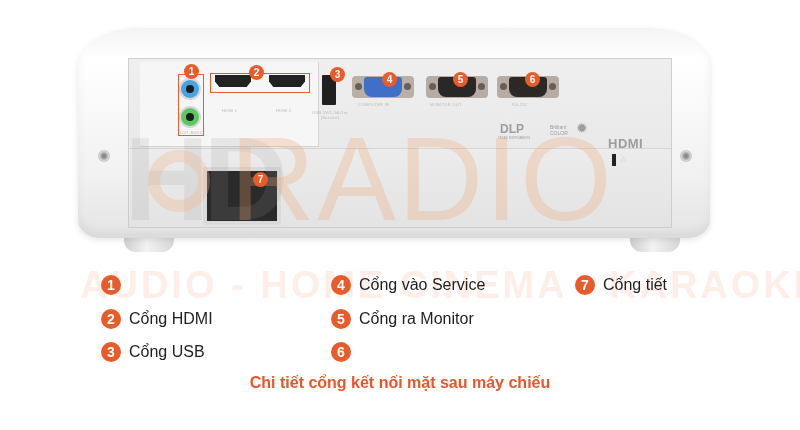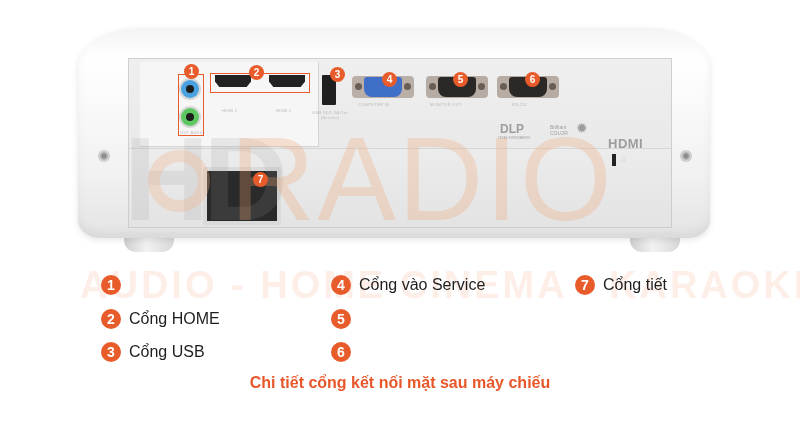--- a/index.html
+++ b/index.html
@@ -170,33 +170,34 @@
 </div>
 
 <div class="wm-sub">AUDIO - HOME CINEMA - KARAOKE</div>
 
 <div>
   <div class="legend-item" style="left:101px; top:274px;">
     <span class="badge">1</span>
   </div>
   <div class="legend-item" style="left:101px; top:308px;">
     <span class="badge">2</span>
-    <span class="legend-text">Cổng HOME</span>
+    <span class="legend-text">Cổng HDMI</span>
   </div>
   <div class="legend-item" style="left:101px; top:341px;">
     <span class="badge">3</span>
     <span class="legend-text">Cổng USB</span>
   </div>
 
   <div class="legend-item" style="left:331px; top:274px;">
     <span class="badge">4</span>
     <span class="legend-text">Cổng vào Service</span>
   </div>
   <div class="legend-item" style="left:331px; top:308px;">
     <span class="badge">5</span>
+    <span class="legend-text">Cổng ra Monitor</span>
   </div>
   <div class="legend-item" style="left:331px; top:341px;">
     <span class="badge">6</span>
   </div>
 
   <div class="legend-item" style="left:575px; top:274px;">
     <span class="badge">7</span>
     <span class="legend-text">Cổng tiết</span>
   </div>
 </div>

